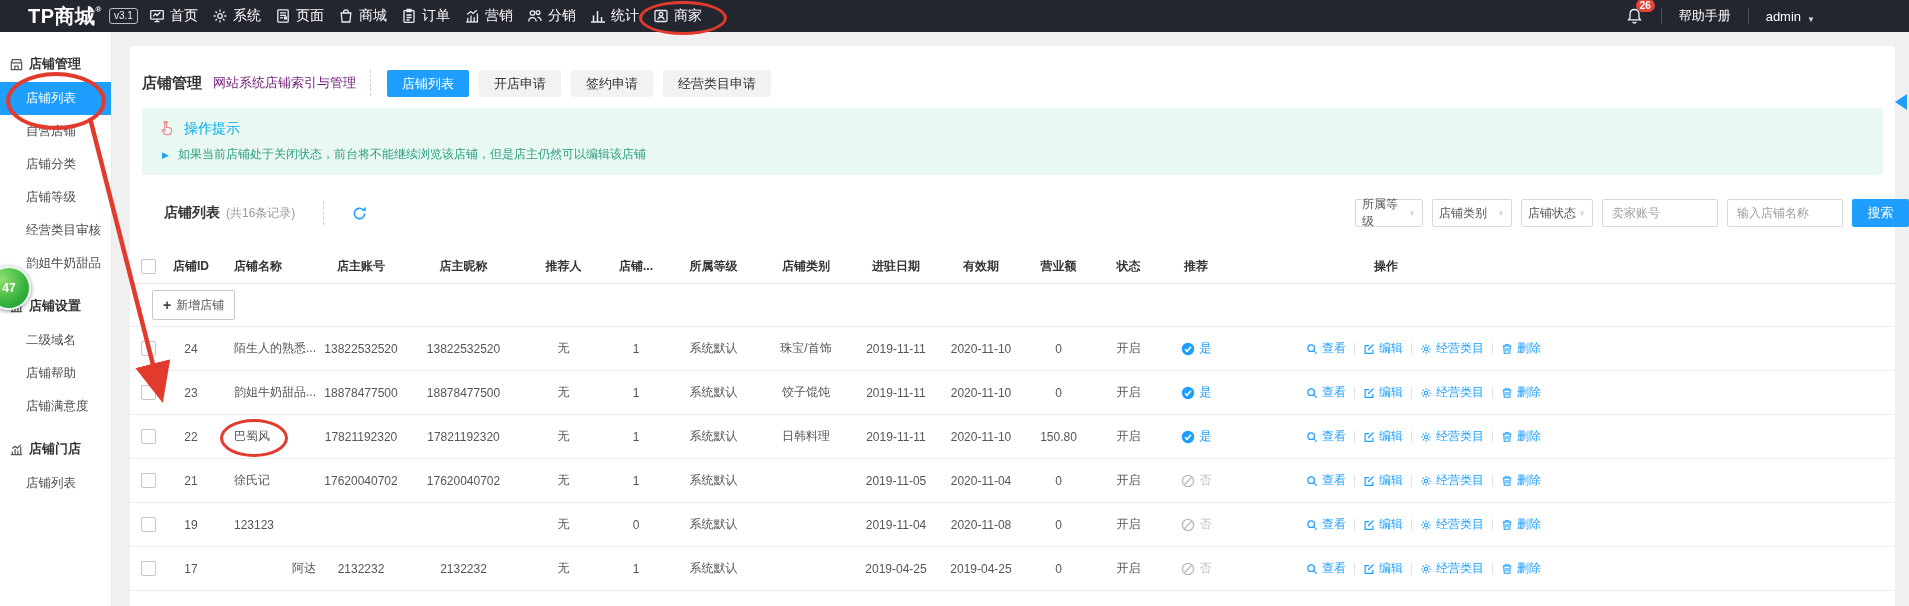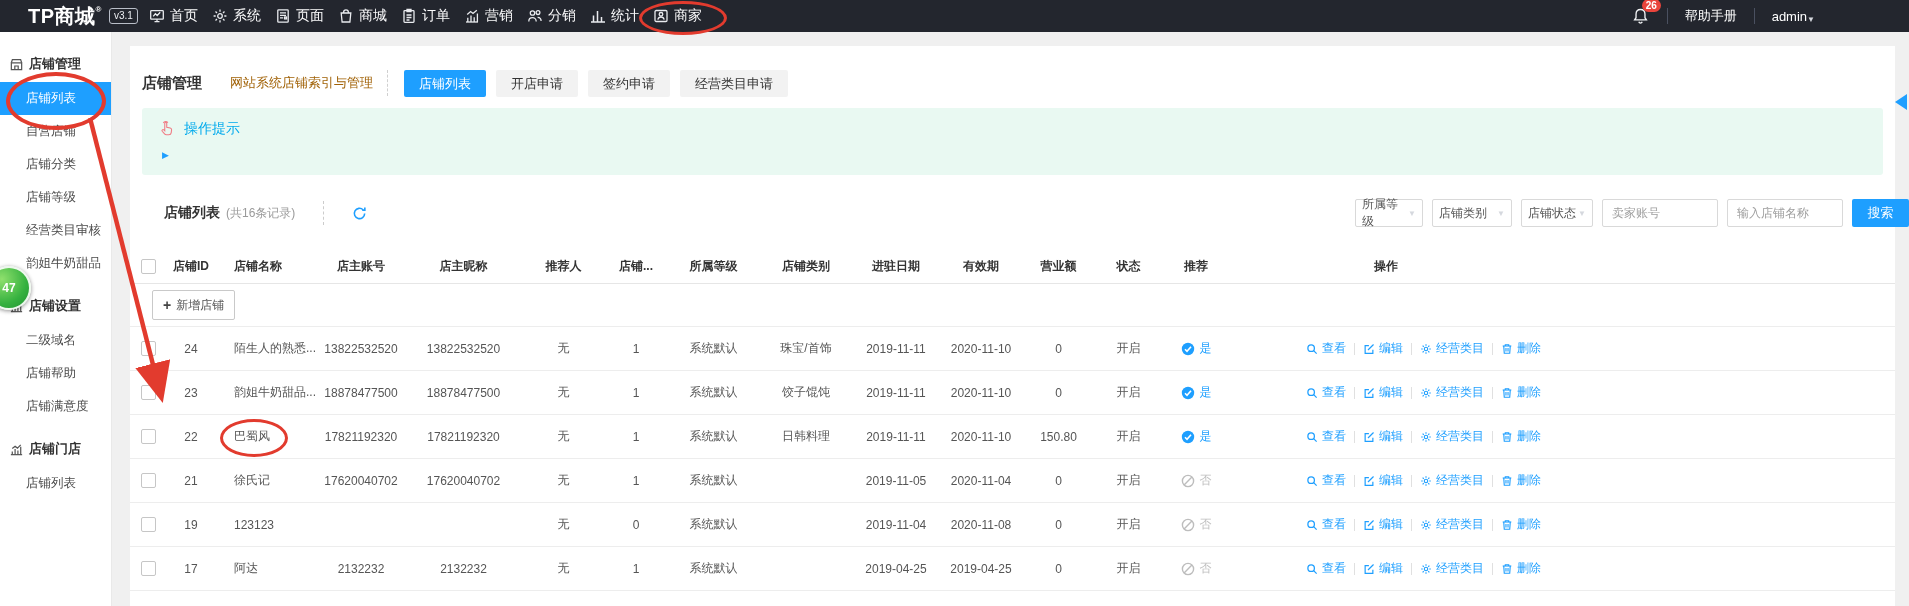--- a/index.html
+++ b/index.html
@@ -19,21 +19,21 @@
   .icn{display:inline-flex;align-items:center;}
   .icn svg{display:block;}
   .nav-item svg{width:16px;height:16px;}
   .topbar-right{margin-left:auto;display:flex;align-items:center;margin-right:94px;}
   .bell-wrap{position:relative;cursor:pointer;display:flex;align-items:center;}
   .bell-wrap svg{width:19px;height:19px;}
   .bell-badge{position:absolute;top:-8px;left:11px;background:#e9443c;color:#fff;border-radius:9px;
               font-size:10px;font-weight:bold;padding:1px 4px;line-height:11px;}
   .tb-divider{width:1px;height:16px;background:#4a5060;margin:0 17px;}
   .tb-link{font-size:13px;color:#fff;cursor:pointer;}
-  .admin{display:flex;align-items:flex-end;font-size:13px;cursor:pointer;color:#fff;}
+  .admin{display:flex;align-items:flex-end;gap:6px;font-size:13px;cursor:pointer;color:#fff;}
   .caret{font-size:8px;color:#d5d8de;}
   
   .sidebar{position:absolute;top:32px;left:0;width:112px;bottom:0;background:#fff;
            border-right:1px solid #e9e9e9;z-index:40;padding-top:14px;box-sizing:border-box;}
   .side-item{height:33px;display:flex;align-items:center;font-size:12.5px;color:#4a4a4a;
              padding-left:26px;cursor:pointer;position:relative;white-space:nowrap;}
   .side-header{height:36px;font-weight:bold;color:#333;padding-left:9px;gap:5px;font-size:13px;}
   .side-header + .side-header, .side-item.gap-top{margin-top:8px;}
   .side-header .icn{color:#555;}
   .side-header svg{width:15px;height:15px;}
@@ -41,21 +41,21 @@
   .green-badge{position:absolute;left:-13px;top:266px;width:40px;height:40px;border-radius:50%;
                background:radial-gradient(circle at 32% 28%, #8fe06d, #35b13f 62%, #1f9230);
                border:2px solid rgba(255,255,255,.9);box-shadow:0 1px 4px rgba(0,0,0,.45);
                z-index:80;display:flex;align-items:center;justify-content:center;
                color:#fff;font-size:12px;font-weight:bold;cursor:pointer;}
   
   .main{position:absolute;left:112px;top:32px;right:0;bottom:0;background:#f0f0f0;}
   .card{position:absolute;left:18px;top:14px;right:14px;bottom:-10px;background:#fff;}
   .page-header{display:flex;align-items:center;padding:22px 0 0 12px;height:30px;}
   .page-title{font-size:15px;font-weight:bold;color:#333;}
-  .page-subtitle{font-size:13px;color:#a16207;margin-left:28px;}
+  .page-subtitle{font-size:13px;color:#701a75;margin-left:11px;}
   .header-divider{border-left:1px dashed #d0d0d0;height:26px;margin:0 16px 0 14px;}
   .tabs{display:flex;align-items:center;}
   .tab{height:27px;line-height:27px;padding:0 15px;background:#f2f2f2;color:#333;font-size:13px;
        margin-right:10px;border-radius:2px;cursor:pointer;}
   .tab.active{background:#1E9FFF;color:#fff;}
   .tip-box{margin:10px 12px 0 12px;background:#e9f9f2;border-radius:3px;padding:12px 0 13px 16px;}
   .tip-title{color:#01AAED;font-size:14px;display:flex;align-items:center;gap:8px;height:18px;}
   .tip-title .icn svg{width:18px;height:18px;}
   .tip-line{margin-top:9px;font-size:12px;color:#2e9e83;display:flex;align-items:center;gap:9px;
             padding-left:4px;height:15px;}
@@ -309,20 +309,21 @@
         <span class="icn">
             <svg viewBox="0 0 20 20" fill="none" stroke="#f07c85" stroke-width="1.2">
               <path d="M7.5 9.5V3.6a1.1 1.1 0 0 1 2.2 0V8l3.9.9c1 .3 1.6 1 1.5 2l-.4 3.2c-.2 1.4-1.2 2.3-2.6 2.3H9.3c-.8 0-1.5-.3-2-.9l-2.6-3c-.4-.5-.4-1.2.1-1.6.5-.5 1.2-.4 1.7 0l1 1z"></path>
               <path d="M5.9 3.4A3 3 0 0 1 11 3.1"></path>
             </svg>
           </span>
         <span>操作提示</span>
       </div>
       <div class="tip-line">
         <span class="tip-bullet">▶</span>
+        <span>如果当前店铺处于关闭状态，前台将不能继续浏览该店铺，但是店主仍然可以编辑该店铺</span>
       </div>
     </div>
 
     <div class="toolbar">
       <span class="list-title">店铺列表</span>
       <span class="record-count">(共16条记录)</span>
       <span class="v-dash"></span>
       <span class="refresh-btn">
         <span class="icn">
             <svg viewBox="0 0 16 16" fill="none" stroke="currentColor" stroke-width="1.7">
@@ -741,21 +742,21 @@
                 </span>
                 <span>删除</span>
               </span>
             </div>
           </div>
           <div class="t-row">
             <div class="cell" style="width: 36px;">
               <span class="cb"></span>
             </div>
             <div class="cell" style="width: 50px;">17</div>
-            <div class="cell left" style="width: 100px;">
+            <div class="cell left" style="width: 100px; justify-content: flex-end;">
               <span class="name-wrap">阿达</span>
             </div>
             <div class="cell" style="width: 90px;">2132232</div>
             <div class="cell" style="width: 115px;">2132232</div>
             <div class="cell" style="width: 85px;">无</div>
             <div class="cell" style="width: 60px;">1</div>
             <div class="cell" style="width: 95px;">系统默认</div>
             <div class="cell" style="width: 90px;"></div>
             <div class="cell" style="width: 90px;">2019-04-25</div>
             <div class="cell" style="width: 80px;">2019-04-25</div>

